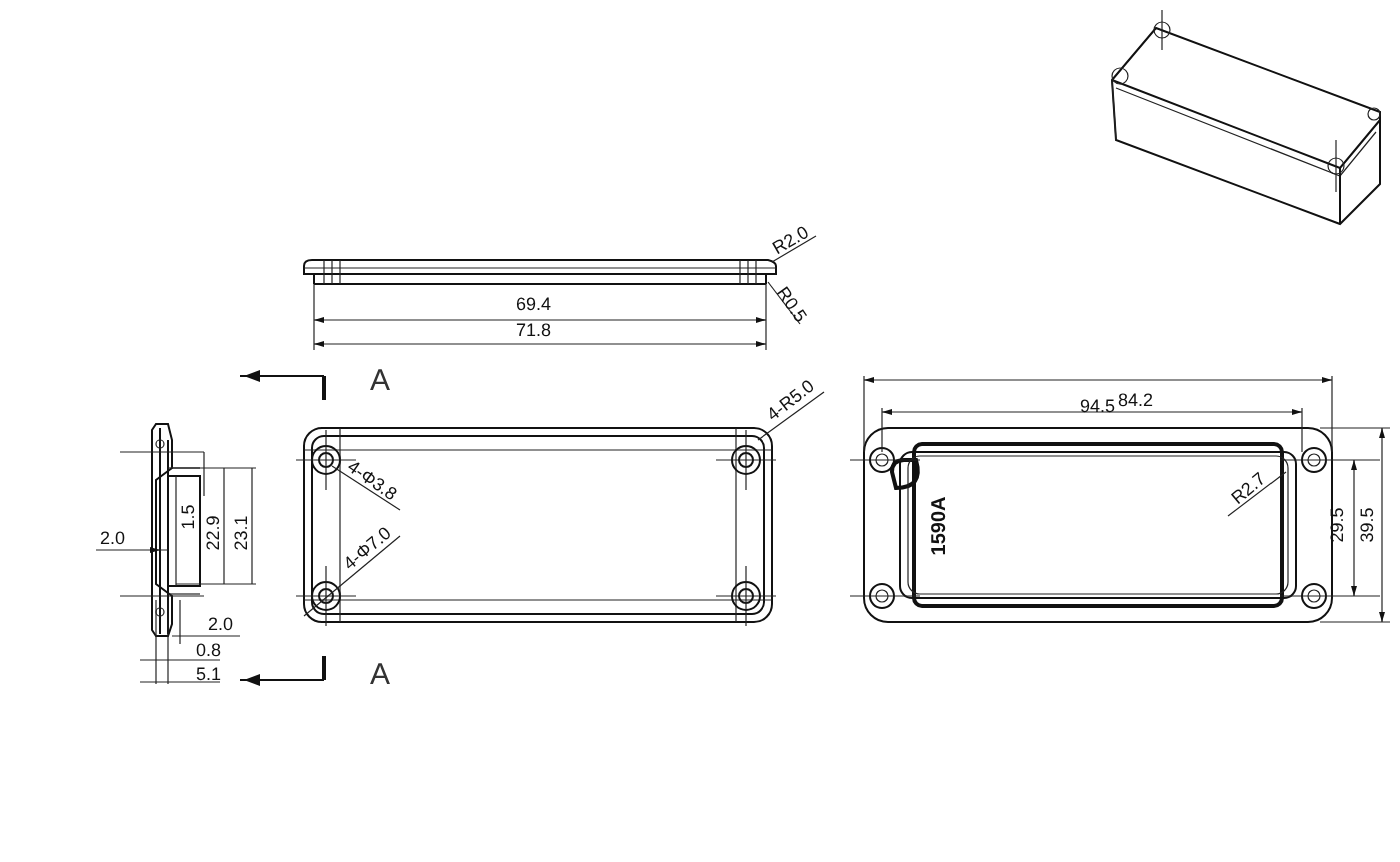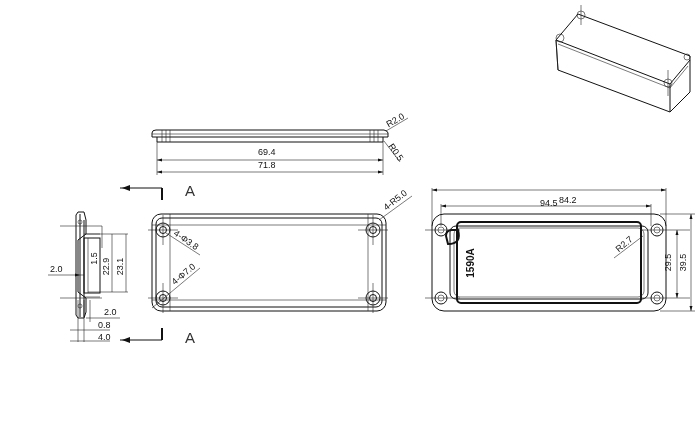--- a/index.html
+++ b/index.html
@@ -170,21 +170,21 @@
 <span class="txt" style="left:258px;top:161px;">71.8</span>
 <span class="txt" style="left:386px;top:116px;transform:rotate(-30deg);">R2.0</span>
 <span class="txt" style="left:386px;top:148px;transform:rotate(55deg);">R0.5</span>
 
 <span class="txt" style="left:88px;top:254px;transform:rotate(-90deg);">1.5</span>
 <span class="txt" style="left:98px;top:262px;transform:rotate(-90deg);">22.9</span>
 <span class="txt" style="left:112px;top:262px;transform:rotate(-90deg);">23.1</span>
 <span class="txt" style="left:50px;top:265px;">2.0</span>
 <span class="txt" style="left:104px;top:308px;">2.0</span>
 <span class="txt" style="left:98px;top:321px;">0.8</span>
-<span class="txt" style="left:98px;top:333px;">4.0</span>
+<span class="txt" style="left:98px;top:333px;">5.1</span>
 
 <span class="sect" style="left:185px;top:183px;">A</span>
 <span class="sect" style="left:185px;top:330px;">A</span>
 <span class="txt" style="left:172px;top:236px;transform:rotate(35deg);">4-Φ3.8</span>
 <span class="txt" style="left:170px;top:270px;transform:rotate(-40deg);">4-Φ7.0</span>
 <span class="txt" style="left:382px;top:196px;transform:rotate(-38deg);">4-R5.0</span>
 
 <span class="txt" style="left:540px;top:179px;margin-top:20px;">94.5</span>
 <span class="txt" style="left:540px;top:196px;padding-left:19px;">84.2</span>
 <span class="txt" style="left:615px;top:240px;transform:rotate(-40deg);">R2.7</span>

